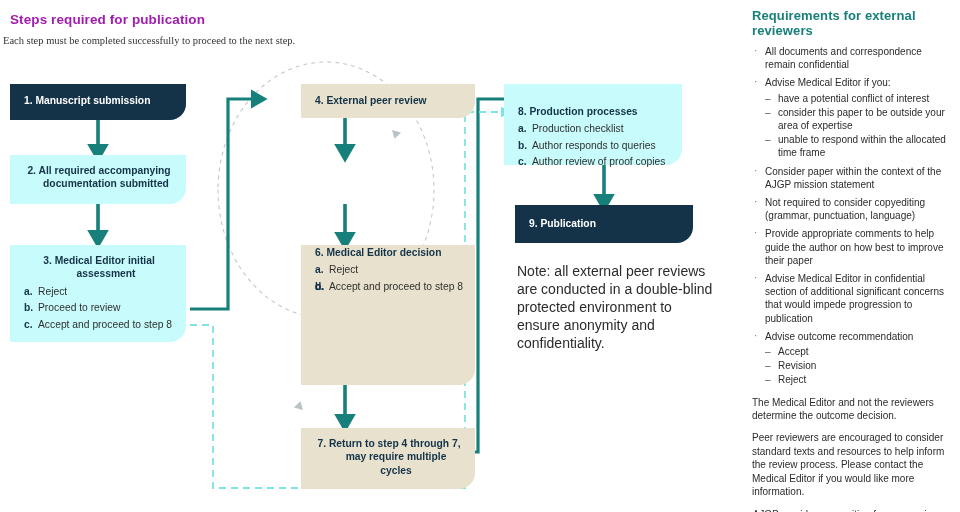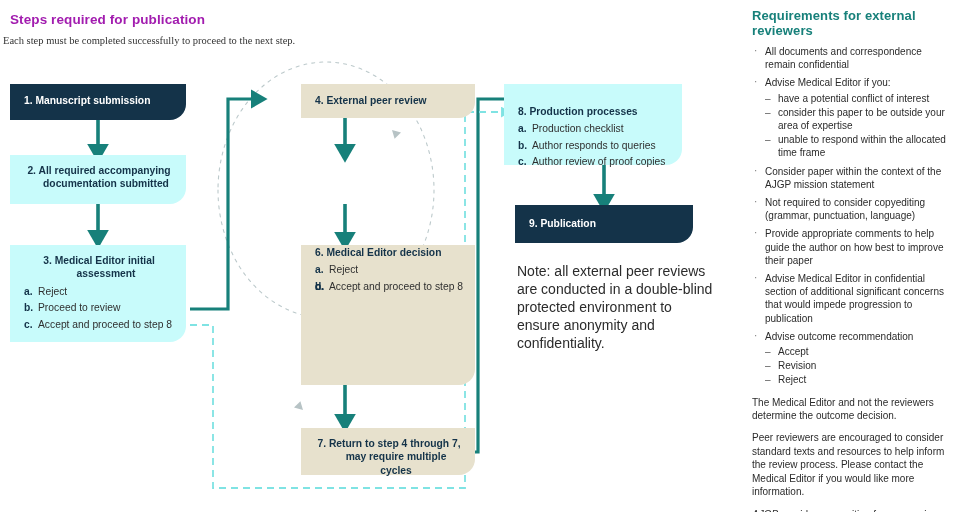--- a/index.html
+++ b/index.html
@@ -169,21 +169,21 @@
       <li>
         <span class="mk">c.</span>
       </li>
       <li>
         <span class="mk">d.</span>
         <span>Accept and proceed to step 8</span>
       </li>
     </ol>
   </div>
 
-  <div class="box sand" style="left:259px;top:428px;width:174px;height:47px;padding-top:9px;">
+  <div class="box sand" style="left:259px;top:428px;width:174px;height:61px;padding-top:9px;">
     <span class="ttl ttl-wrap">7. Return to step 4 through 7,</span>
     <span class="ttl ttl-ind">may require multiple cycles</span>
   </div>
 
   <div class="box cyan" style="left:504px;top:84px;width:178px;height:81px;padding-top:21px;">
     <span class="ttl">8. Production processes</span>
     <ol class="sub">
       <li>
         <span class="mk">a.</span>
         <span>Production checklist</span>

